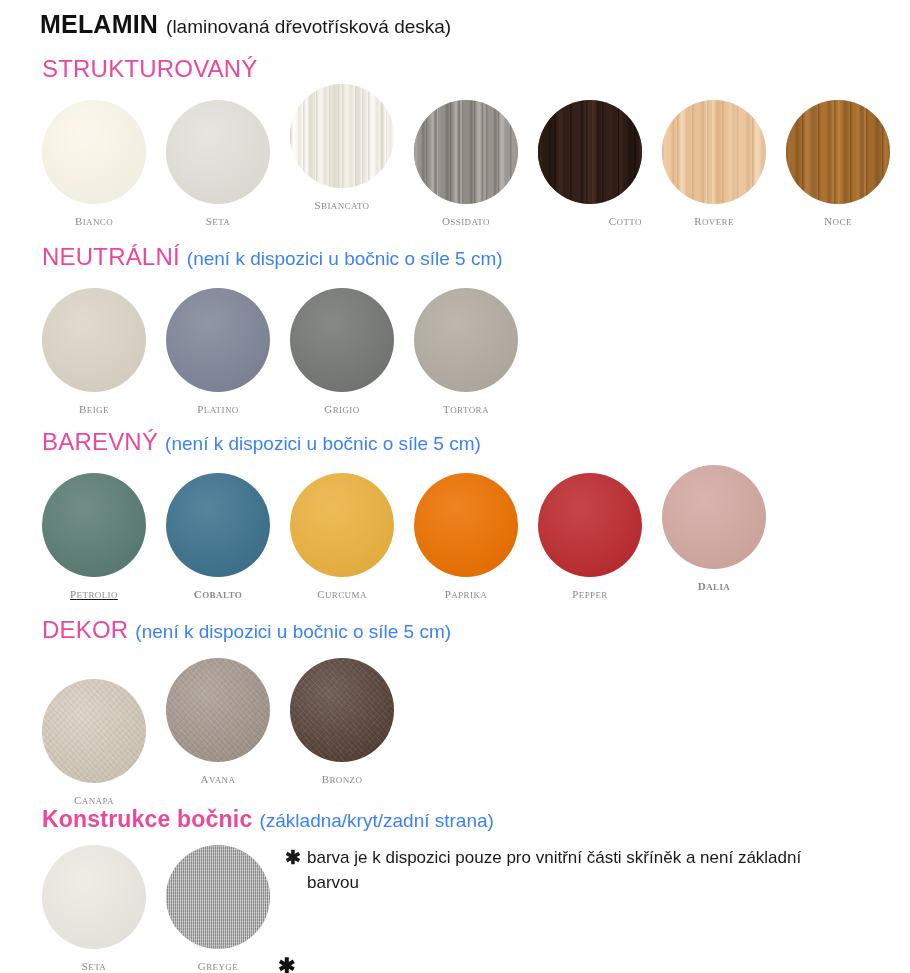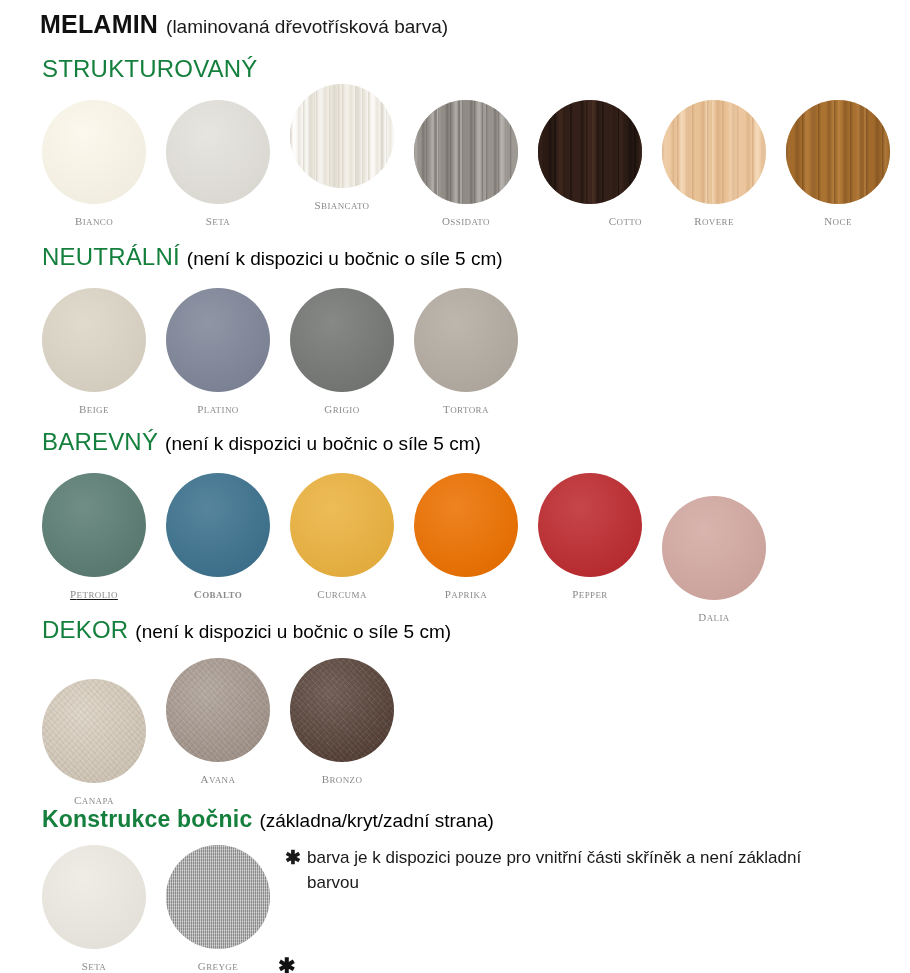--- a/index.html
+++ b/index.html
@@ -39,28 +39,28 @@
   }
 
   .section-head {
     position: absolute;
     left: 42px;
     white-space: nowrap;
   }
   .section-head .sh-main {
     font-size: 24px;
     font-weight: normal;
-    color: #15803d;
+    color: #ec4899;
     letter-spacing: 0.2px;
   }
   .section-head .sh-main.bold { font-weight: bold; font-size: 23px; }
   .section-head .sh-note {
     font-size: 19px;
     font-weight: normal;
-    color: #000000;
+    color: #3b82f6;
     margin-left: 7px;
   }
 
   
   .row { position: absolute; left: 0; top: 0; }
   .swatch {
     position: absolute;
     width: 104px;
     text-align: center;
   }
@@ -116,21 +116,21 @@
     display: block;
     padding-left: 22px;
   }
 </style>
 </head>
 <body>
 
 <div class="page">
 
   <div class="main-title">
-    <span class="tt-bold">MELAMIN</span><span class="tt-reg">(laminovaná dřevotřísková barva)</span>
+    <span class="tt-bold">MELAMIN</span><span class="tt-reg">(laminovaná dřevotřísková deska)</span>
   </div>
 
   <div id="sections-root">
       <div class="section-head" style="top: 55px;"><span class="sh-main">STRUKTUROVANÝ</span></div>
       <div class="row">
         <div class="swatch" style="left: 42px; top: 100px;">
           <div class="disc">
             <div class="tex" style="background-color:#FCF7EA;background-image:radial-gradient(circle at 40% 33%, rgba(255,255,255,.13), rgba(0,0,0,.045) 80%);"></div>
           </div>
           <div class="caption">Bianco</div>
@@ -224,21 +224,21 @@
             <div class="tex" style="background-color:#EC7100;background-image:radial-gradient(circle at 40% 33%, rgba(255,255,255,.13), rgba(0,0,0,.045) 80%);"></div>
           </div>
           <div class="caption">Paprika</div>
         </div>
         <div class="swatch" style="left: 538px; top: 473px;">
           <div class="disc">
             <div class="tex" style="background-color:#BD2B2F;background-image:radial-gradient(circle at 40% 33%, rgba(255,255,255,.13), rgba(0,0,0,.045) 80%);"></div>
           </div>
           <div class="caption">Pepper</div>
         </div>
-        <div class="swatch" style="left: 662px; top: 496px;">
+        <div class="swatch" style="left: 662px; top: 465px; font-weight: bold;">
           <div class="disc">
             <div class="tex" style="background-color:#D3A9A2;background-image:radial-gradient(circle at 40% 33%, rgba(255,255,255,.13), rgba(0,0,0,.045) 80%);"></div>
           </div>
           <div class="caption">Dalia</div>
         </div>
       </div>
       <div class="section-head" style="top: 616px;"><span class="sh-main">DEKOR</span><span class="sh-note">(není k dispozici u bočnic o síle 5 cm)</span></div>
       <div class="row">
         <div class="swatch" style="left: 42px; top: 679px;">
           <div class="disc">

